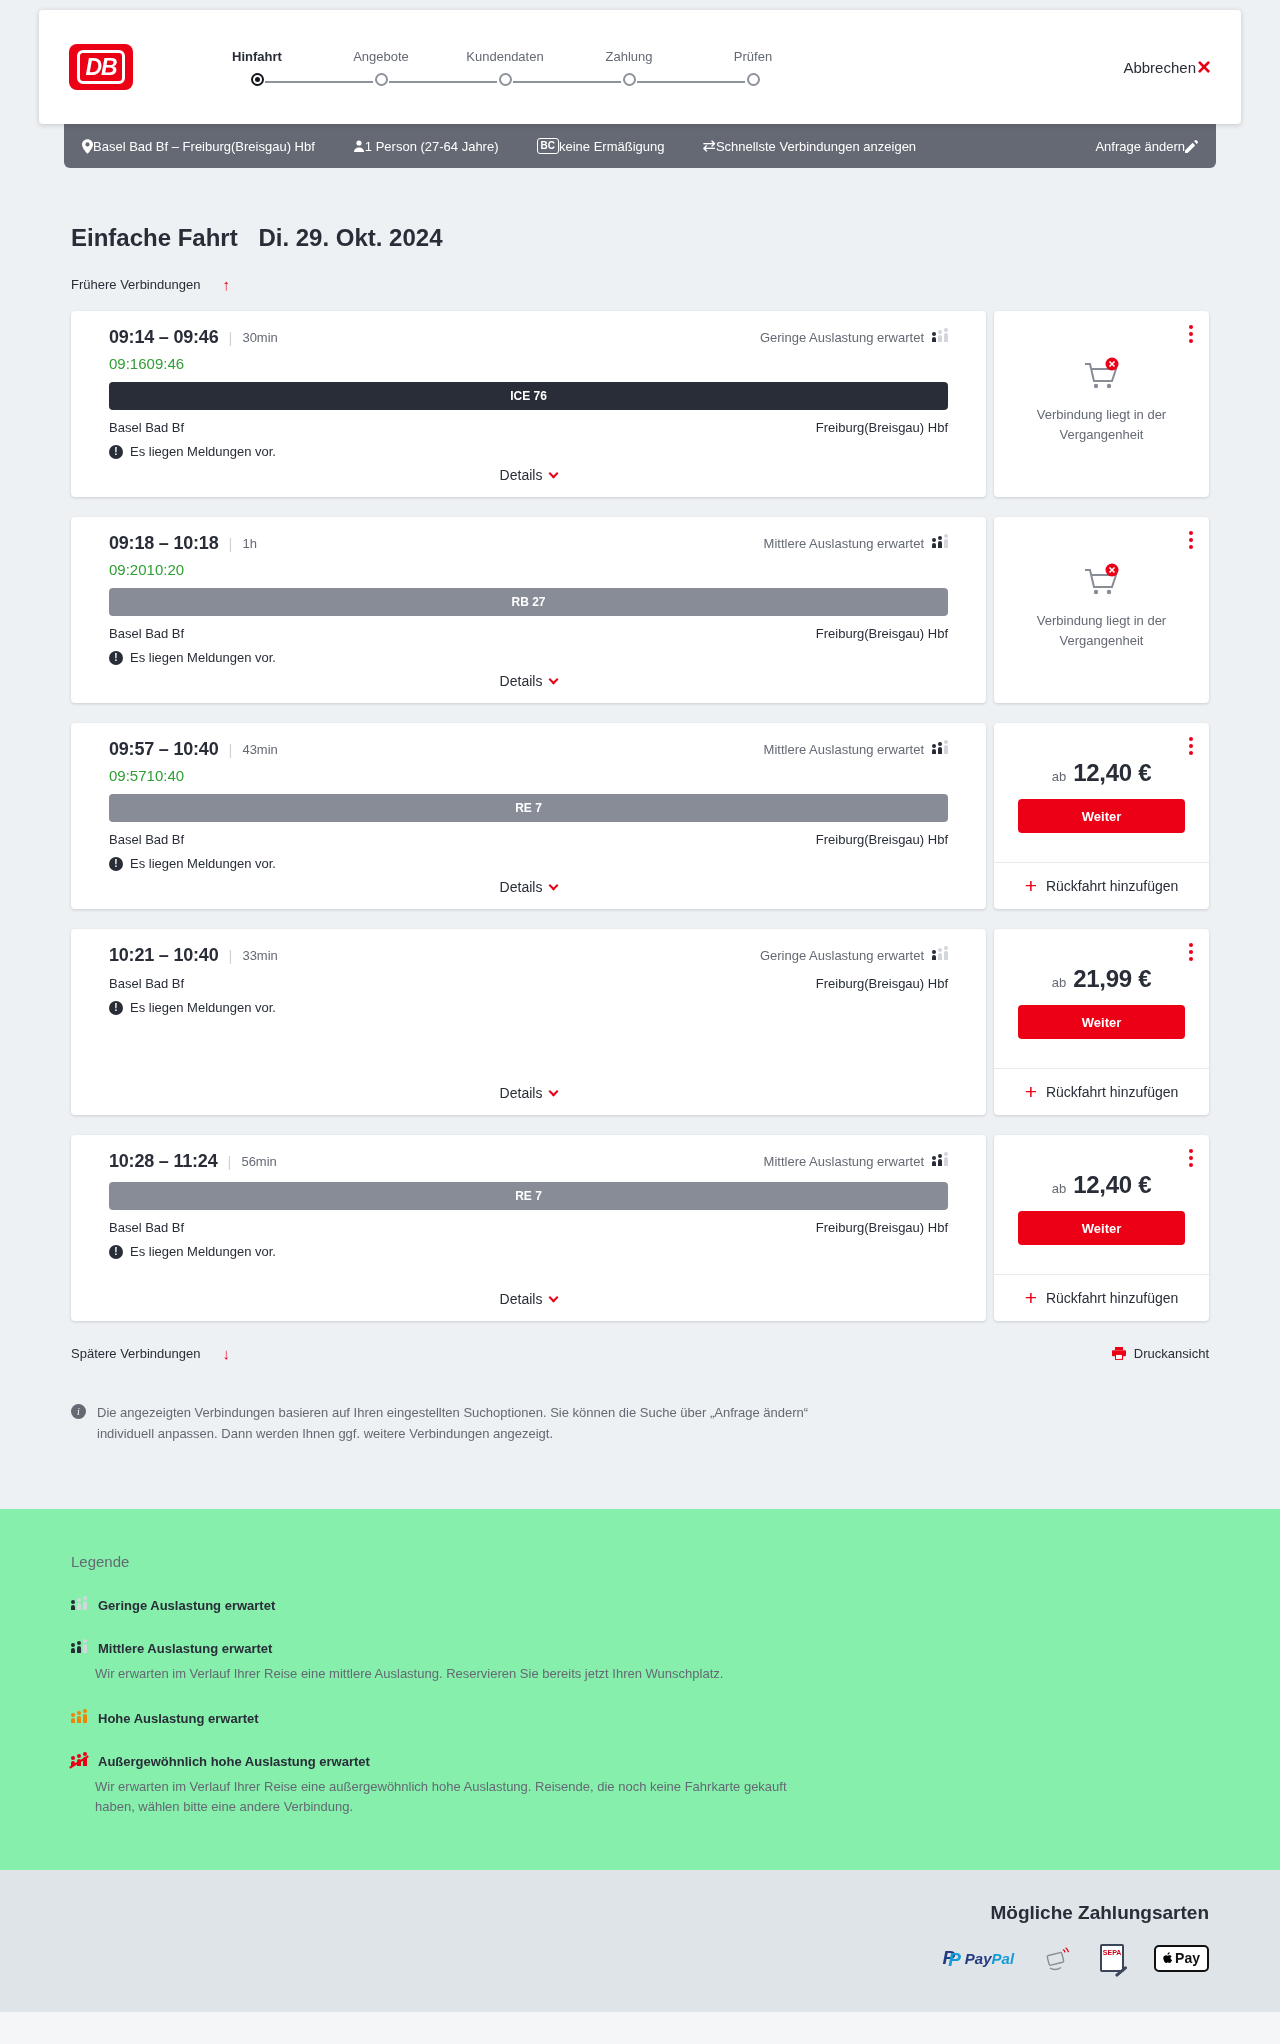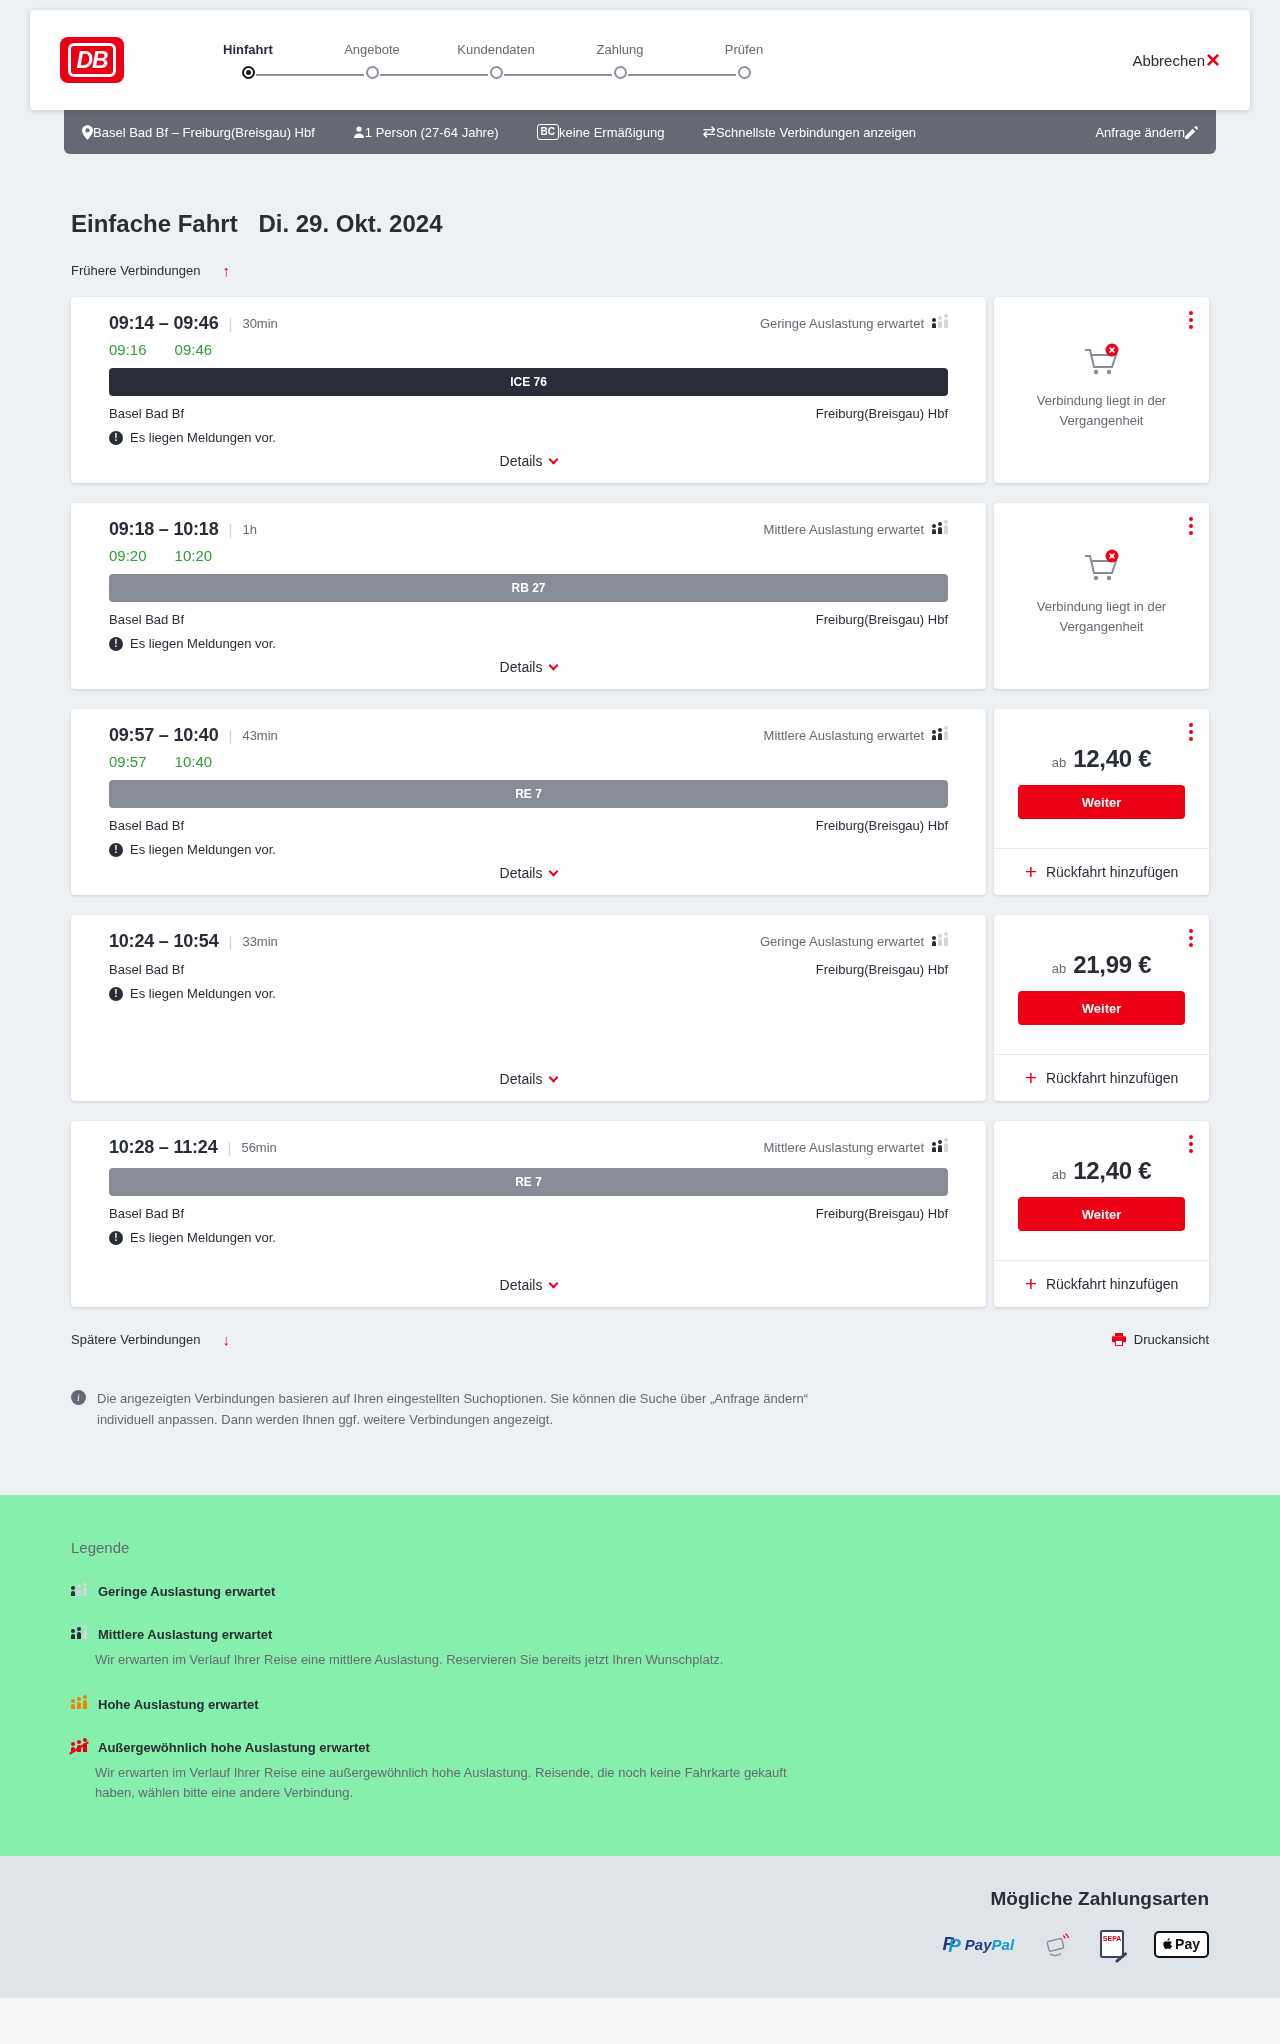--- a/index.html
+++ b/index.html
@@ -1,20 +1,20 @@
 <!DOCTYPE html>
 <html><head>
 <meta charset="utf-8">
 <style>
   * { margin:0; padding:0; box-sizing:border-box; }
   html,body { background:#eef1f4; font-family:"Liberation Sans", sans-serif; color:#282d37; }
   body { width:1280px; margin:0 auto; }
 
   
-  .topbar { position:relative; z-index:2; margin:10px 30px 0; height:100px; background:#fff;
+  .topbar { position:relative; z-index:2; margin:10px 39px 0; height:114px; background:#fff;
             border-radius:4px; box-shadow:0 1px 5px rgba(40,45,55,.22);
             display:flex; align-items:center; padding:0 30px; }
   .db-logo { width:64px; height:46px; background:#ec0016; border-radius:8px;
              display:flex; align-items:center; justify-content:center; flex:none; }
   .db-logo .inner { border:3px solid #fff; border-radius:6px; padding:0 5px; color:#fff;
                     font-weight:bold; font-style:italic; font-size:23px; line-height:28px; letter-spacing:-1px; }
   .steps { list-style:none; display:flex; margin-left:62px; }
   .step { position:relative; width:124px; text-align:center; cursor:pointer; }
   .step-label { font-size:13px; color:#646973; }
   .step.active .step-label { color:#282d37; font-weight:bold; }
@@ -53,21 +53,21 @@
   .row { display:flex; gap:8px; }
   .card { flex:1; min-height:186px; background:#fff; border-radius:4px;
           box-shadow:0 1px 3px rgba(40,45,55,.18); padding:16px 38px 12px;
           display:flex; flex-direction:column; }
   .line1 { display:flex; align-items:center; }
   .t-times { font-size:18px; font-weight:bold; letter-spacing:-.2px; }
   .t-sep { color:#cfd3d8; margin:0 10px; font-size:15px; }
   .t-dur { font-size:13px; color:#646973; }
   .occ { margin-left:auto; display:flex; align-items:center; }
   .occ-label { font-size:13px; color:#646973; }
-  .green-times { margin-top:7px; display:flex; gap:28px; font-size:15px; color:#2f9e33; }
+  .green-times { margin-top:7px; display:flex; font-size:15px; color:#2f9e33; }
   .train-bar { margin-top:10px; height:28px; border-radius:4px; display:flex; align-items:center;
                justify-content:center; color:#fff; font-size:12px; font-weight:bold; }
   .train-bar.dark { background:#282d37; }
   .train-bar.gray { background:#878c96; }
   .stations { margin-top:10px; display:flex; justify-content:space-between; font-size:13px; }
   .notice { margin-top:9px; display:flex; align-items:center; gap:7px; font-size:13px; }
   .excl { width:14px; height:14px; border-radius:50%; background:#282d37; color:#fff; font-size:10px;
           font-weight:bold; display:flex; align-items:center; justify-content:center; flex:none; }
   .details { margin-top:auto; align-self:center; display:flex; align-items:center; background:none;
              border:none; font-family:inherit; font-size:14px; color:#282d37; cursor:pointer; padding:8px 4px 2px; }
@@ -388,21 +388,21 @@
       <span class="plus">+</span>
       <span class="return-label">Rückfahrt hinzufügen</span>
     </button>
   </div>
 </div>
   </div>
 
   <div class="row">
     <div class="card">
       <div class="line1">
-        <span class="t-times">10:24 – 10:54</span>
+        <span class="t-times">10:21 – 10:40</span>
         <span class="t-sep">|</span>
         <span class="t-dur">33min</span>
         <span class="occ">
           <span class="occ-label">Geringe Auslastung erwartet</span>
           <span class="pax low">
                 <i class="i1"></i>
                 <i class="i2"></i>
                 <i class="i3"></i>
               </span>
         </span>

